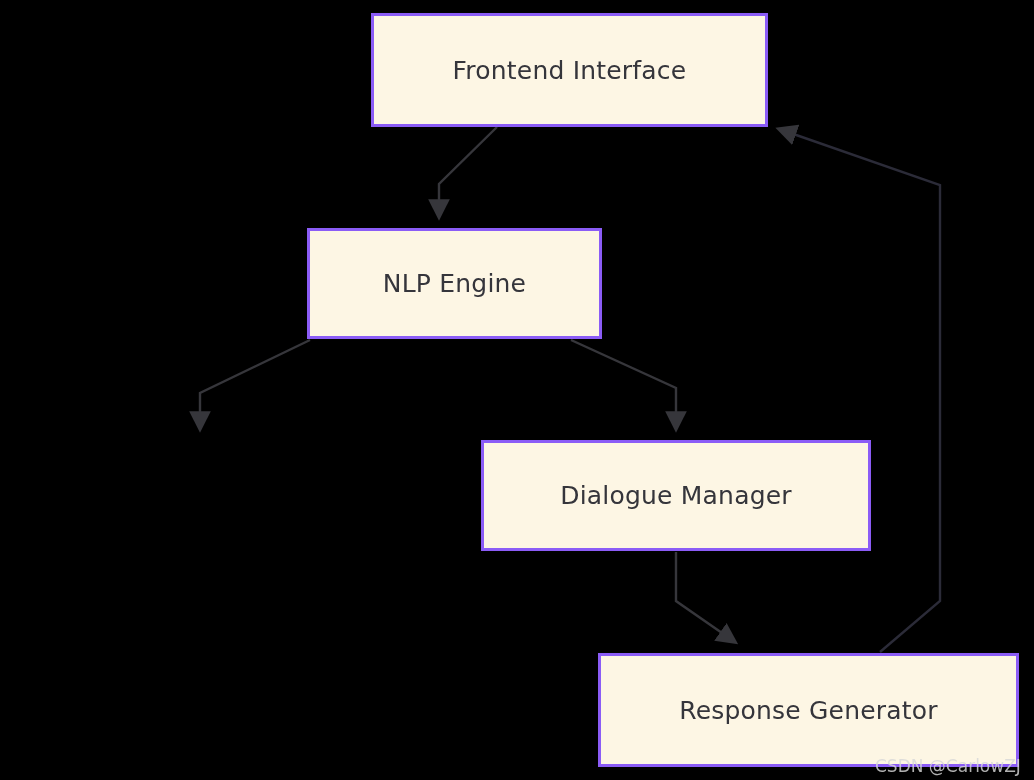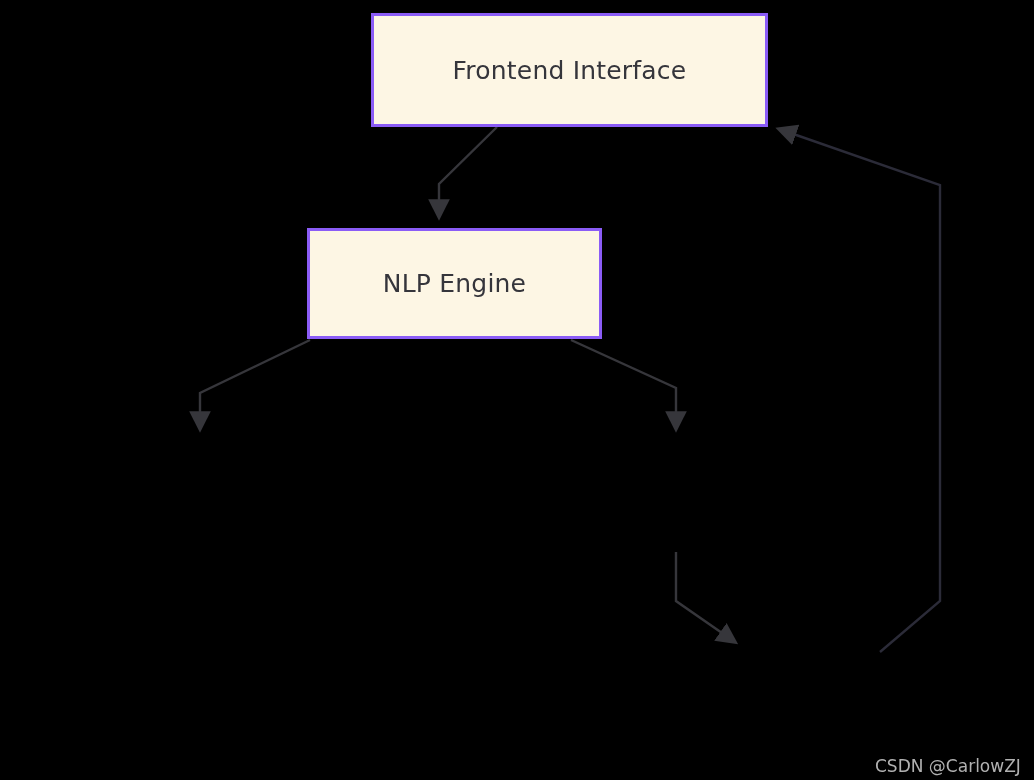--- a/index.html
+++ b/index.html
@@ -86,17 +86,23 @@
 
   <div class="node" id="node-frontend">
     <span class="node-label">Frontend Interface</span>
   </div>
 
   <div class="node" id="node-nlp">
     <span class="node-label">NLP Engine</span>
   </div>
 
 
+  <div class="node" id="node-dialogue">
+    <span class="node-label">Dialogue Manager</span>
+  </div>
 
+  <div class="node" id="node-response">
+    <span class="node-label">Response Generator</span>
+  </div>
 
   <div id="watermark">CSDN @CarlowZJ</div>
 
 </div>
 
 </body></html>

